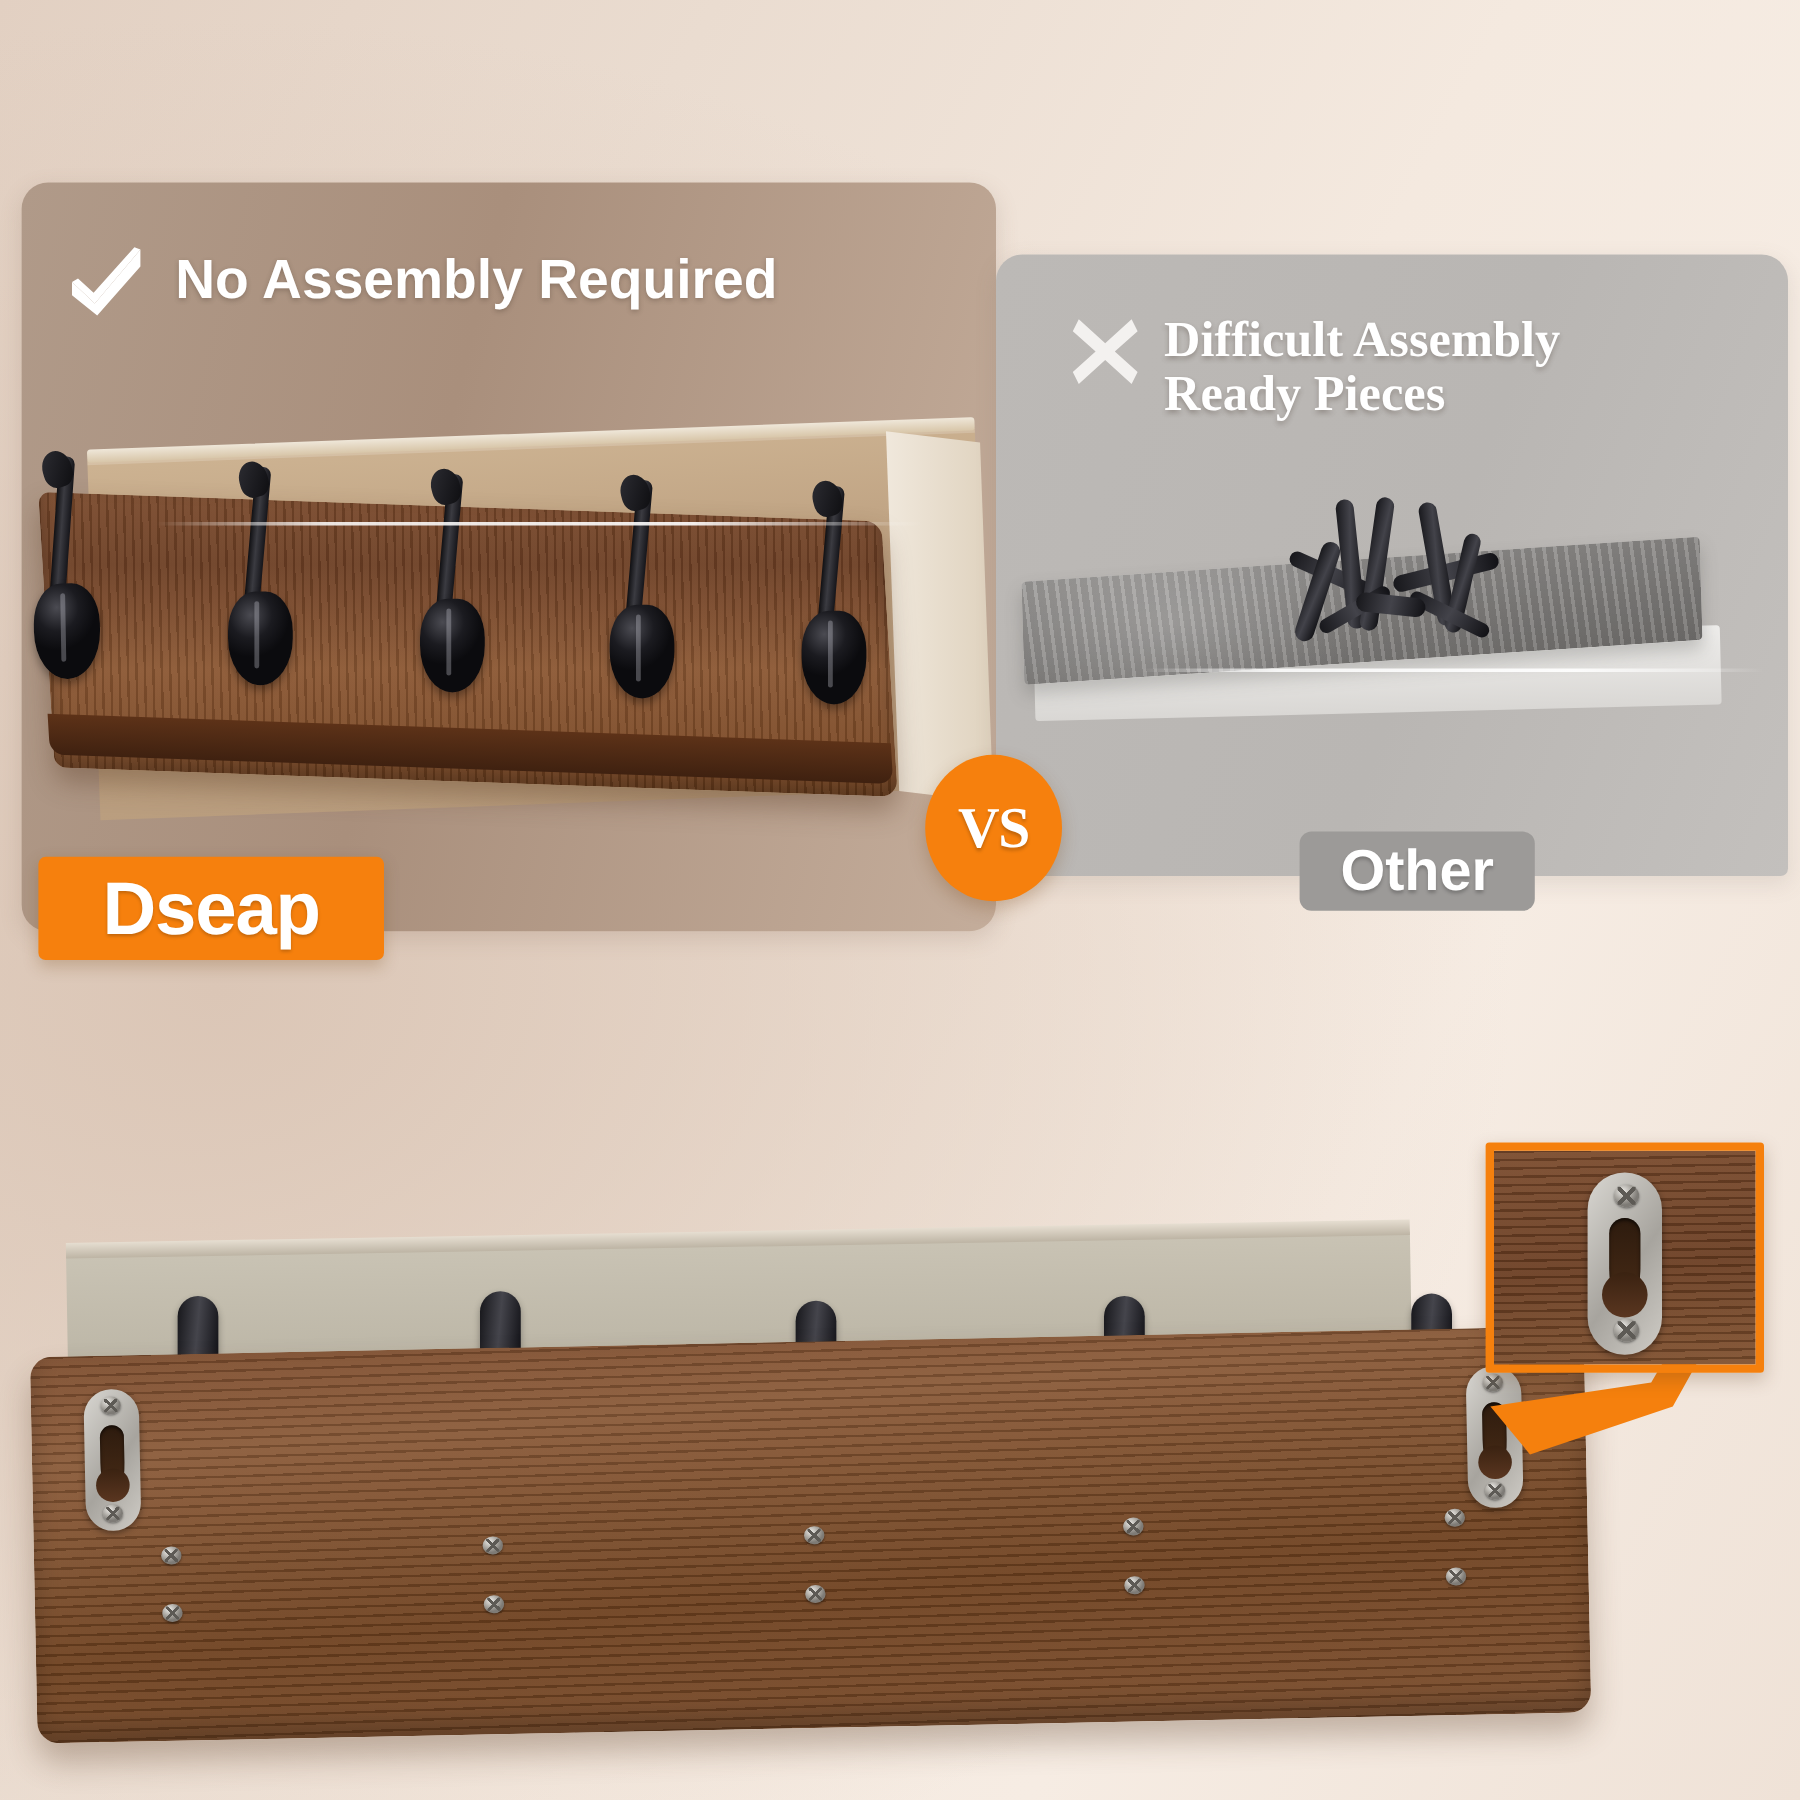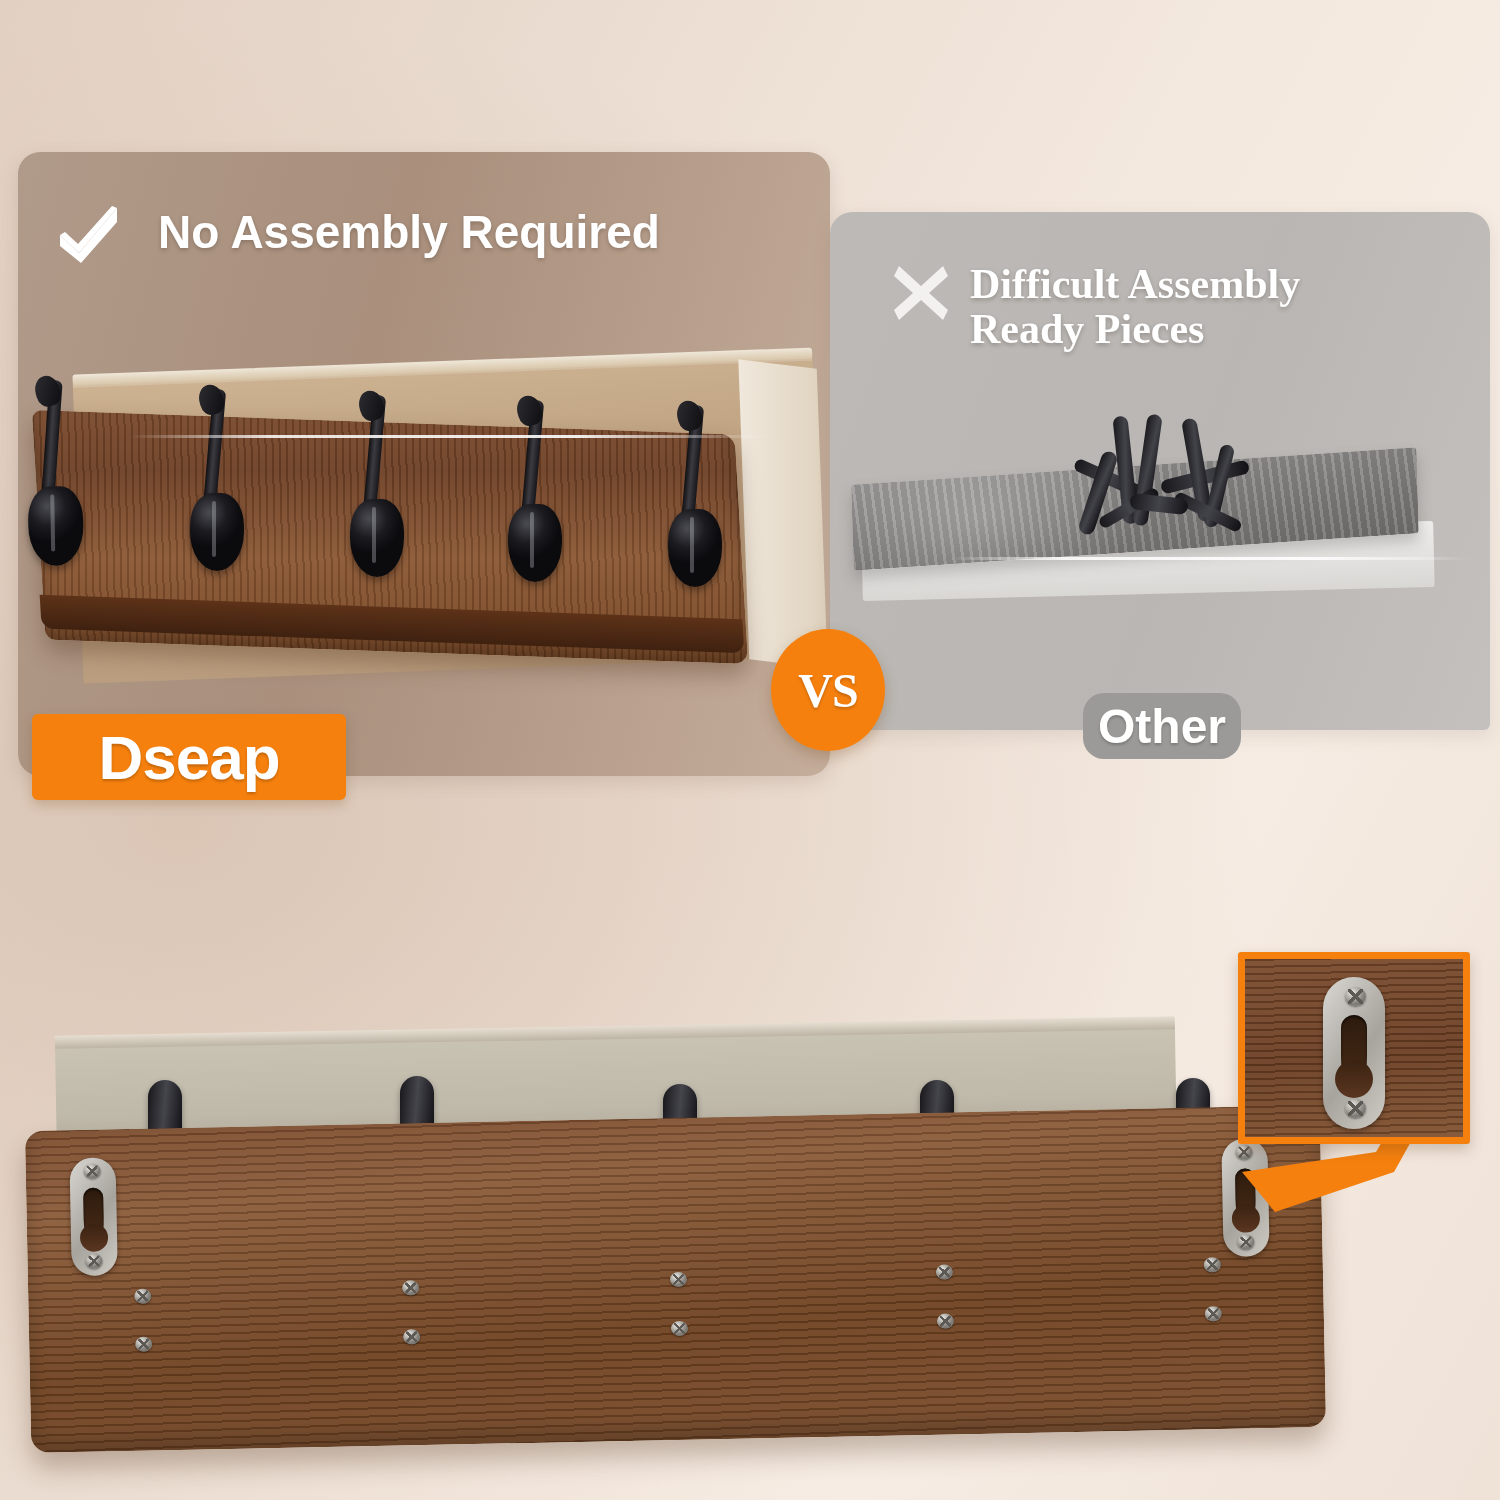--- a/index.html
+++ b/index.html
@@ -41,43 +41,43 @@
   .panel-head{position:absolute;display:flex;align-items:flex-start;}
   #head-left{left:38px;top:52px;}
   #head-right{left:62px;top:52px;}
 
   .mark{flex:0 0 auto;position:relative;}
   .mark svg{display:block;}
   .panel-title{
     color:#fff;font-weight:bold;line-height:1.08;
     text-shadow:0 2px 4px rgba(60,45,35,.30);
   }
-  #head-left .panel-title{font-size:46px;margin-left:36px;margin-top:4px;}
+  #head-left .panel-title{font-size:46px;margin-left:24px;margin-top:4px;}
   #head-right .panel-title{font-size:42px;margin-left:20px;margin-top:-2px;}
 
   .divider{
     position:absolute;height:3px;border-radius:2px;
     background:linear-gradient(90deg,rgba(255,255,255,0) 0%,rgba(255,255,255,.85) 22%,rgba(255,255,255,.9) 70%,rgba(255,255,255,0) 100%);
   }
   #div-left{left:112px;top:283px;width:640px;}
   #div-right{left:120px;top:345px;width:520px;}
 
   
   .badge{
     position:absolute;font-weight:bold;color:#fff;
     display:flex;align-items:center;justify-content:center;
     text-shadow:0 2px 3px rgba(0,0,0,.22);
   }
   #badge-dseap{
-    left:32px;top:714px;width:314px;height:86px;border-radius:6px;
+    left:32px;top:714px;width:288px;height:86px;border-radius:6px;
     background:#f6800d;font-size:62px;letter-spacing:-1px;
     box-shadow:0 5px 12px rgba(120,70,20,.25);
   }
   #badge-other{
-    left:1083px;top:693px;width:158px;height:66px;border-radius:21px;
+    left:1083px;top:693px;width:196px;height:66px;border-radius:10px;
     background:#9c9a98;font-size:48px;
   }
   #badge-vs{
     left:771px;top:629px;width:114px;height:122px;border-radius:50%;
     background:#f6800d;font-size:48px;letter-spacing:-1px;
     box-shadow:0 6px 14px rgba(120,70,20,.28);z-index:6;font-family:Liberation Serif, serif;
   }
 
   
   #photo-left{position:absolute;left:0;top:0;width:812px;height:624px;}

